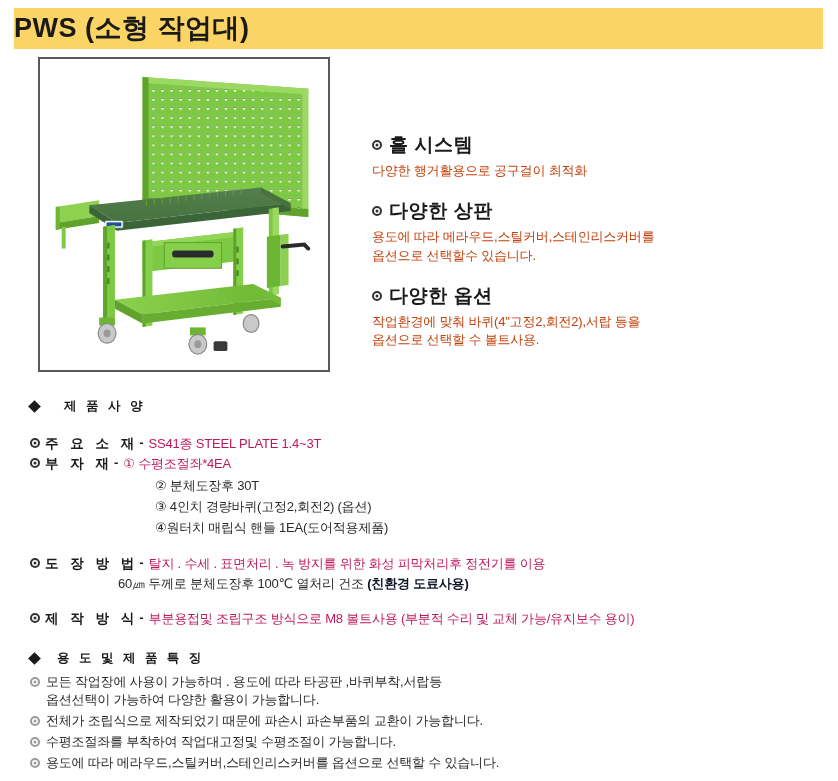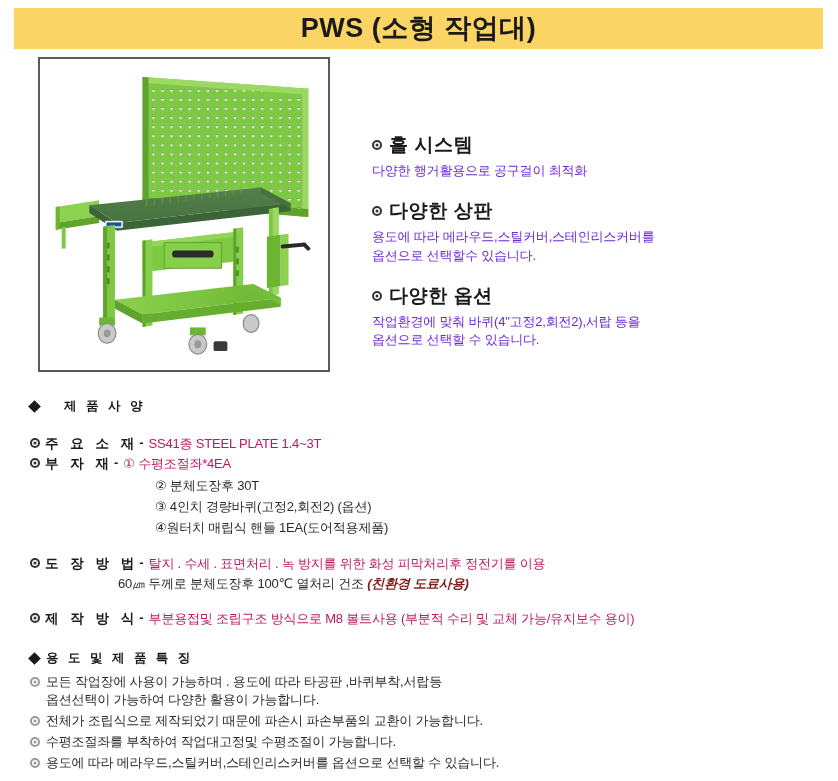--- a/index.html
+++ b/index.html
@@ -9,21 +9,21 @@
     font-family:"Liberation Sans","DejaVu Sans",sans-serif;
     color:#231f20;
     overflow:hidden;
     position:relative;
   }
 
   
   .banner{
     position:absolute;left:14px;top:8px;width:809px;height:41px;
     background:#fbd466;
-    display:flex;align-items:center;justify-content:center;
+    display:flex;align-items:center;justify-content:flex-start;
   }
   .banner-title{
     font-size:27px;font-weight:bold;color:#1a1a1a;
     letter-spacing:0.5px;line-height:1;
     font-family:"Liberation Sans","DejaVu Sans",sans-serif;
   }
 
   
   .photo-frame{
     position:absolute;left:38px;top:57px;width:292px;height:315px;
@@ -37,21 +37,21 @@
 
   
   .features{position:absolute;left:372px;top:132px;width:440px;}
   .feature{margin-bottom:17px;}
   .feature-head{
     font-size:19px;font-weight:bold;color:#1a1a1a;
     display:flex;align-items:center;gap:7px;margin-bottom:4px;
     letter-spacing:0.6px;
   }
   .feature-body{
-    font-size:13px;color:#6d28d9;line-height:1.45;letter-spacing:-0.2px;
+    font-size:13px;color:#c2410c;line-height:1.45;letter-spacing:-0.2px;
   }
   .feature-body div{white-space:nowrap;}
 
   .bullet-ring{
     display:inline-block;width:10px;height:10px;border-radius:50%;
     border:2px solid #333;box-sizing:border-box;position:relative;flex:0 0 auto;
   }
   .bullet-ring::after{
     content:"";position:absolute;left:50%;top:50%;
     width:3px;height:3px;border-radius:50%;background:#333;
@@ -79,26 +79,26 @@
     font-weight:bold;font-size:13.5px;color:#1a1a1a;
     letter-spacing:4px;white-space:nowrap;flex:0 0 auto;
   }
   .spec-dash{margin:0 5px 0 1px;font-weight:bold;}
   .spec-value{font-size:13px;color:#be185d;letter-spacing:-0.2px;white-space:nowrap;}
   .sub-list{margin-left:125px;}
   .sub-list div{font-size:13px;color:#2a2a2a;line-height:1.62;letter-spacing:-0.2px;white-space:nowrap;}
 
   .block{margin-top:17px;}
   .cont-line{margin-left:88px;font-size:13px;color:#2a2a2a;letter-spacing:-0.2px;white-space:nowrap;}
-  .cont-line b{font-weight:bold;color:#7f1d1d;font-style:italic;}
+  .cont-line b{font-weight:bold;color:#0f172a;}
 
   
   .usage{position:absolute;left:30px;top:650px;width:790px;}
   .usage-title{
-    display:flex;align-items:center;gap:7px;
+    display:flex;align-items:center;gap:18px;
     font-size:12.5px;font-weight:bold;color:#1a1a1a;letter-spacing:3px;
     margin-bottom:6px;
   }
   .usage-item{display:flex;align-items:flex-start;margin-bottom:2.5px;}
   .usage-item .rb{margin-top:4px;margin-right:6px;}
   .usage-text{font-size:13px;color:#2a2a2a;line-height:1.42;letter-spacing:-0.2px;}
   .usage-text div{white-space:nowrap;}
 </style>
 </head>
 <body>
@@ -255,21 +255,21 @@
     </div>
   </div>
 
   <div class="feature">
     <div class="feature-head">
       <span class="bullet-ring"></span>
       <span>다양한 옵션</span>
     </div>
     <div class="feature-body">
       <div>작업환경에 맞춰 바퀴(4"고정2,회전2),서랍 등을</div>
-      <div>옵션으로 선택할 수 있습니다.</div>
+      <div>옵션으로 선택할 수 볼트사용.</div>
     </div>
   </div>
 
 </div>
 
 <div class="spec">
 
   <div class="sec-title">
     <span class="diamond"></span>
     <span>제 품 사 양</span>

